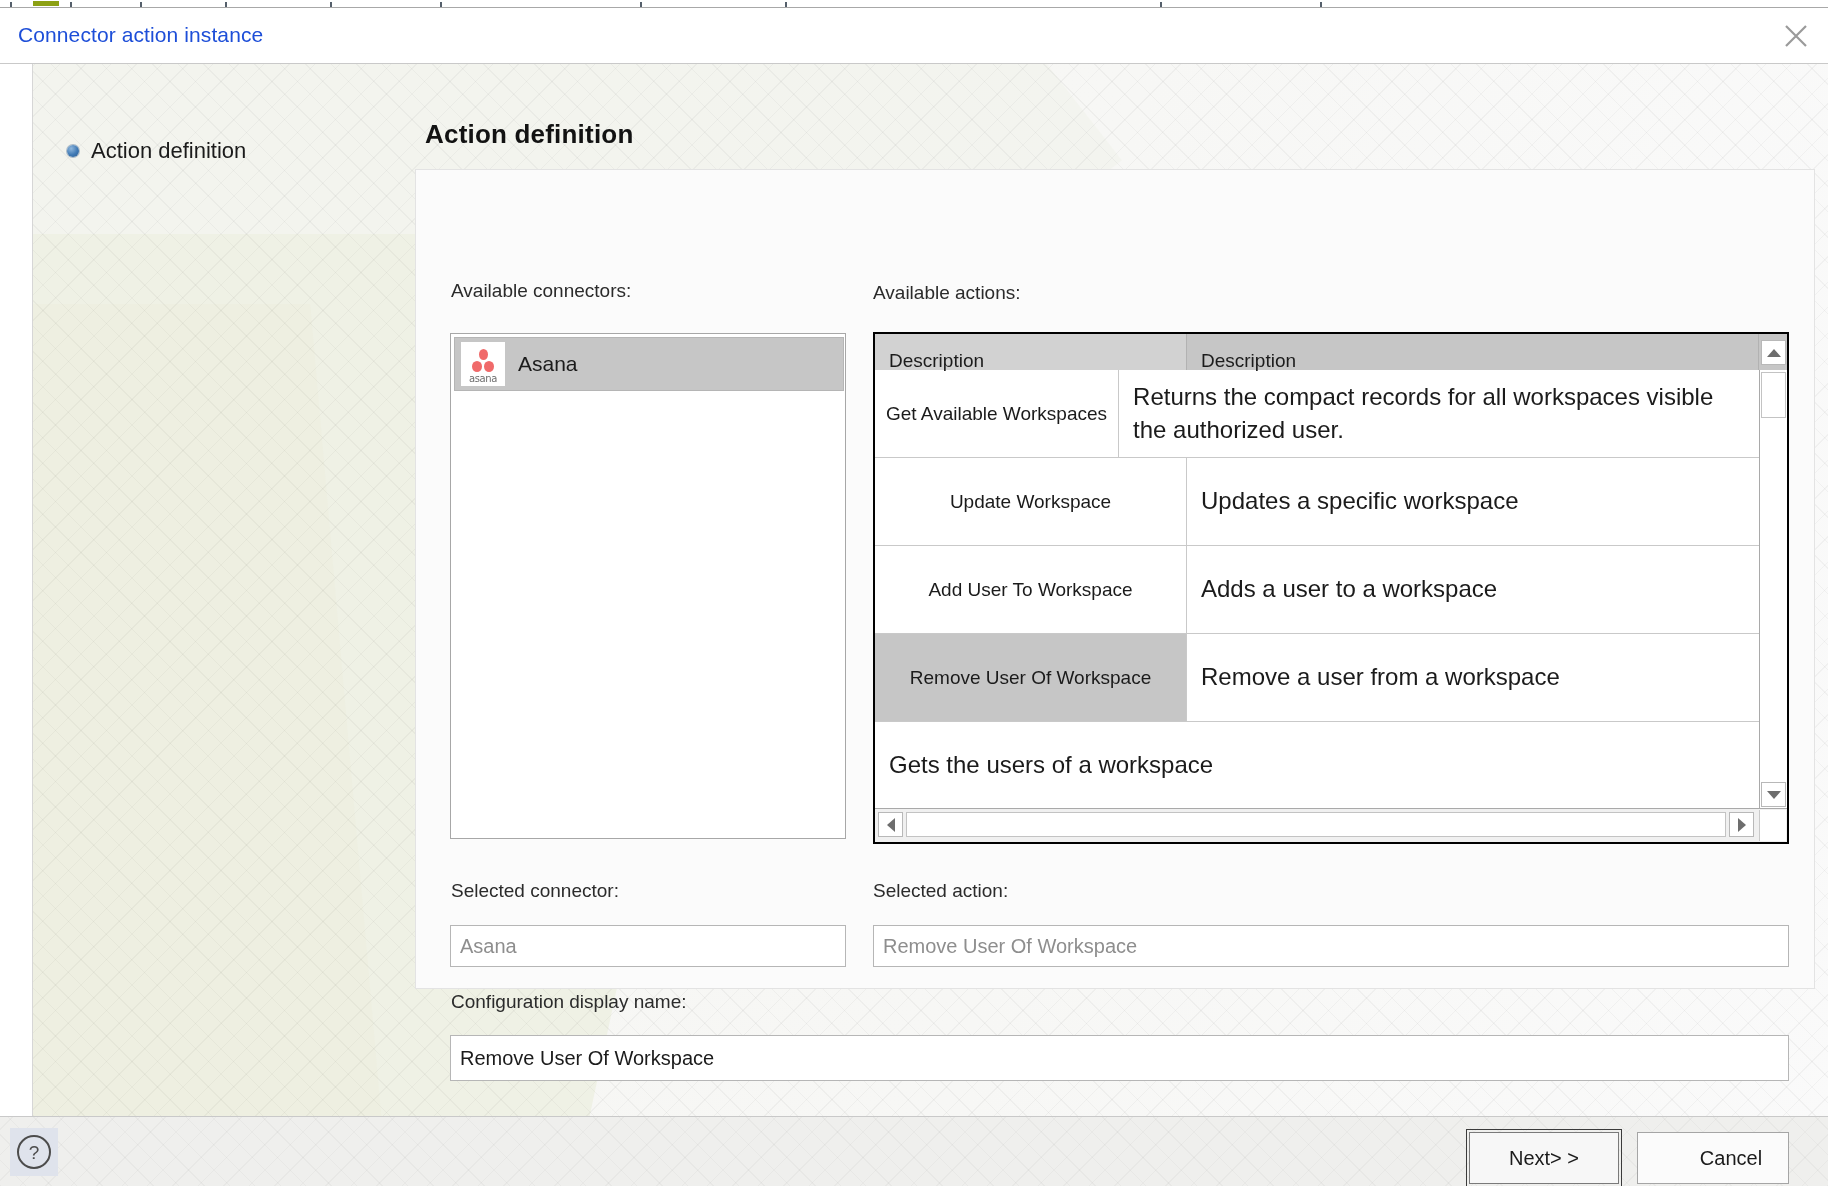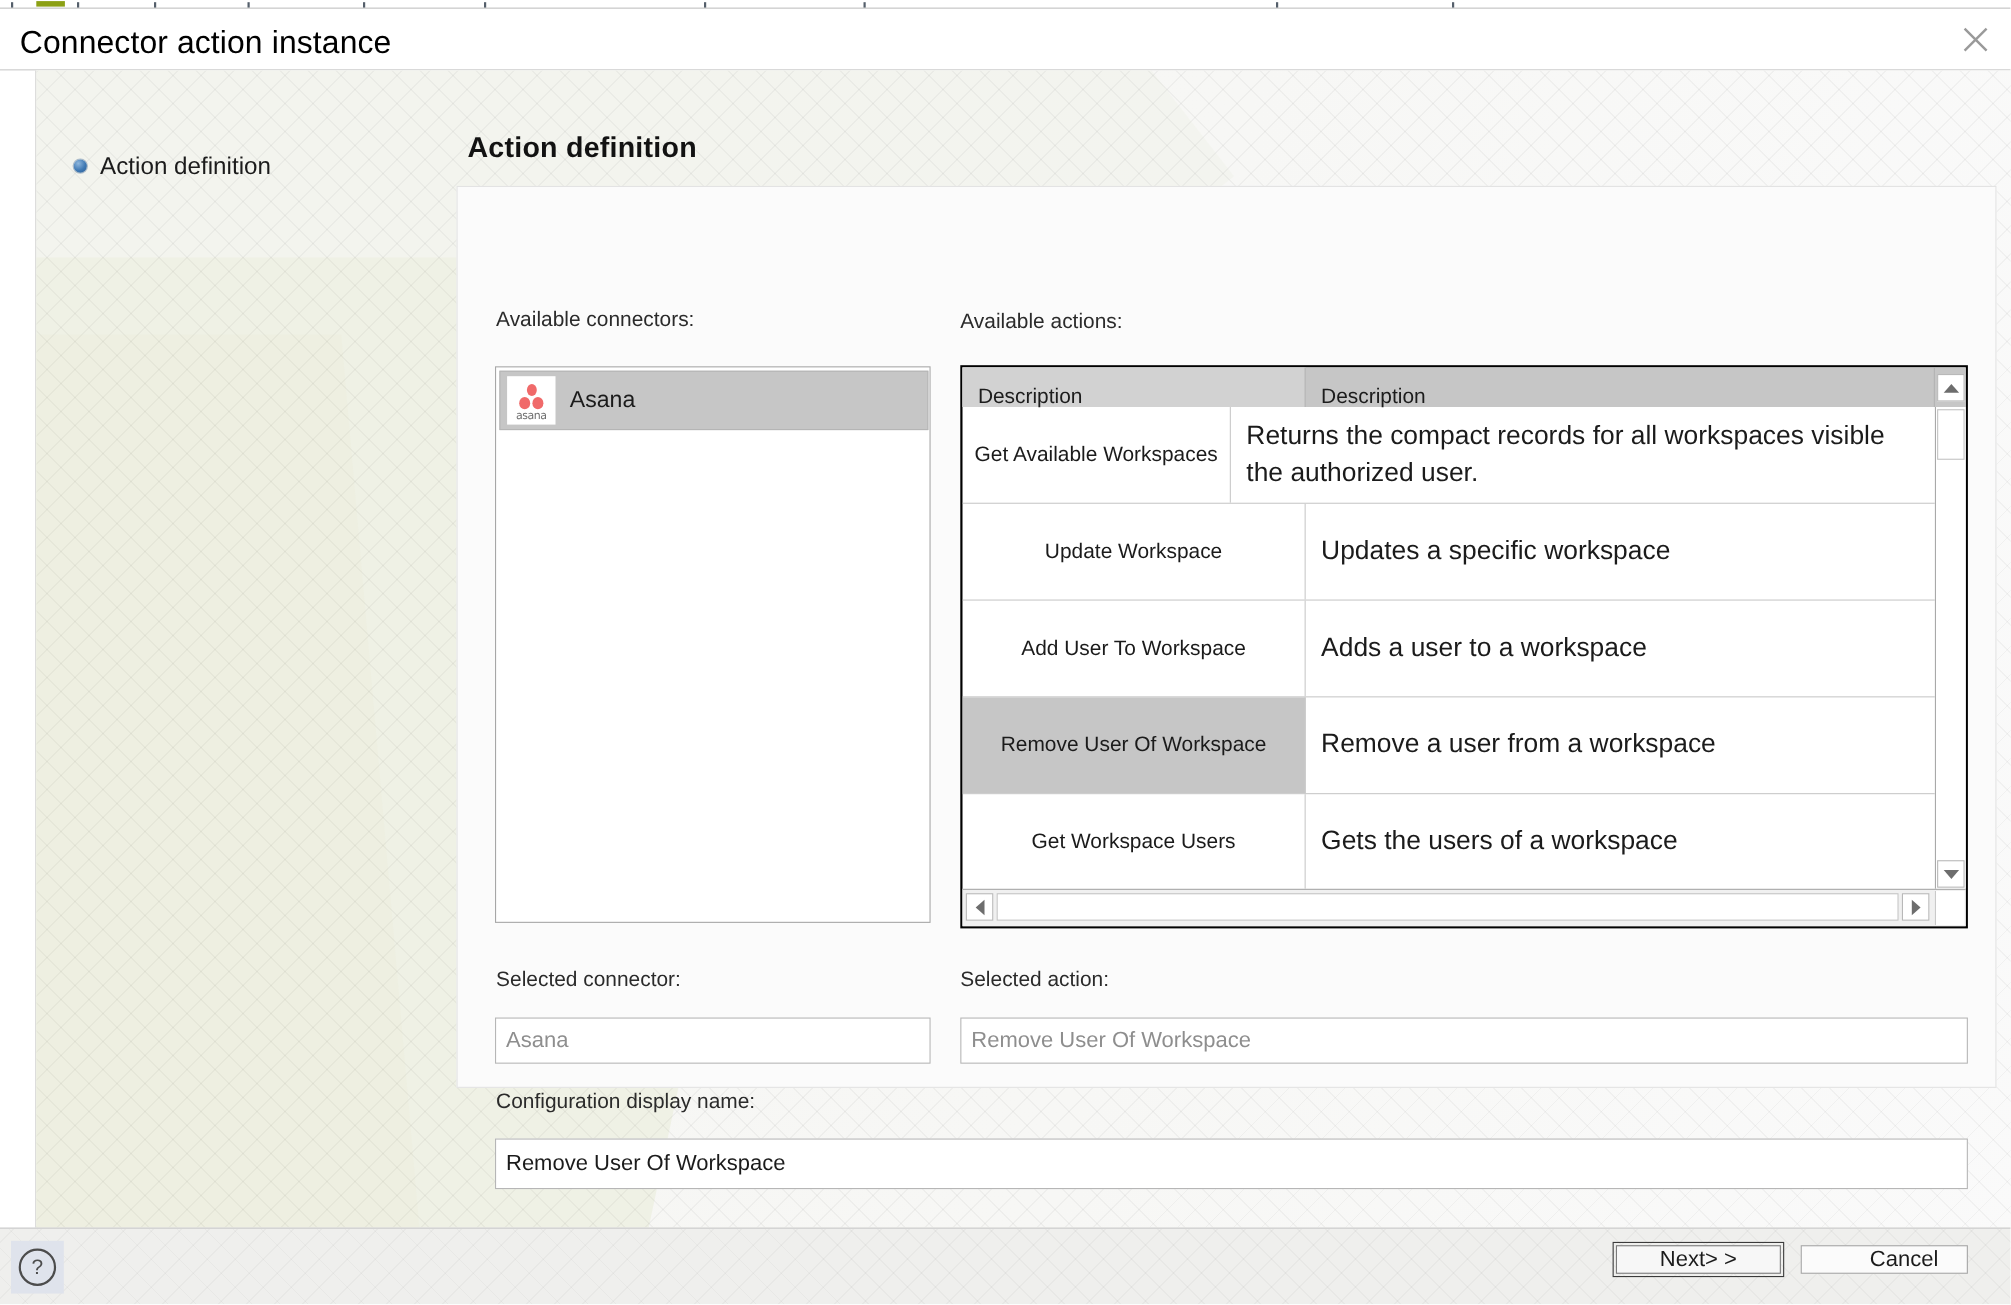--- a/index.html
+++ b/index.html
@@ -46,22 +46,22 @@
     position: absolute;
     left: 0; top: 8px;
     width: 1828px; height: 56px;
     background: #ffffff;
     border-bottom: 1px solid #c9c9c9;
     box-sizing: border-box;
   }
   .titlebar .title {
     position: absolute;
     left: 18px; top: 15px;
-    font-size: 29px;
-    color: #000000;
+    font-size: 21px;
+    color: #1d4ed8;
     letter-spacing: .1px;
     white-space: nowrap;
   }
   .titlebar .closebtn {
     position: absolute;
     right: 0; top: 0;
     width: 64px; height: 55px;
     cursor: default;
   }
   .titlebar .closebtn svg { position:absolute; left: 20px; top: 16px; }
@@ -401,21 +401,21 @@
     display: flex;
     align-items: center;
     justify-content: center;
     font-size: 19px;
     color: #4c4c4c;
     line-height: 1;
   }
   .btn {
     position: absolute;
     top: 15px;
-    height: 26px;
+    height: 52px;
     background: #fbfbfb;
     border: 1px solid #a5a5a5;
     box-sizing: border-box;
     display: flex;
     align-items: center;
     justify-content: center;
     font-size: 20px;
     color: #1b1b1b;
     cursor: default;
   }
@@ -509,21 +509,20 @@
         </div>
         <div class="grow">
           <div class="c-name">Add User To Workspace</div>
           <div class="c-desc">Adds a user to a workspace</div>
         </div>
         <div class="grow selected">
           <div class="c-name">Remove User Of Workspace</div>
           <div class="c-desc">Remove a user from a workspace</div>
         </div>
         <div class="grow">
-          <div class="c-name">Get Workspace Users</div>
           <div class="c-desc">Gets the users of a workspace</div>
         </div>
       </div>
 
       <div class="vscroll">
         <div class="sb-btn sb-up">
             <i class="tri tri-up"></i>
           </div>
         <div class="sb-thumb"></div>
         <div class="sb-btn sb-down">

